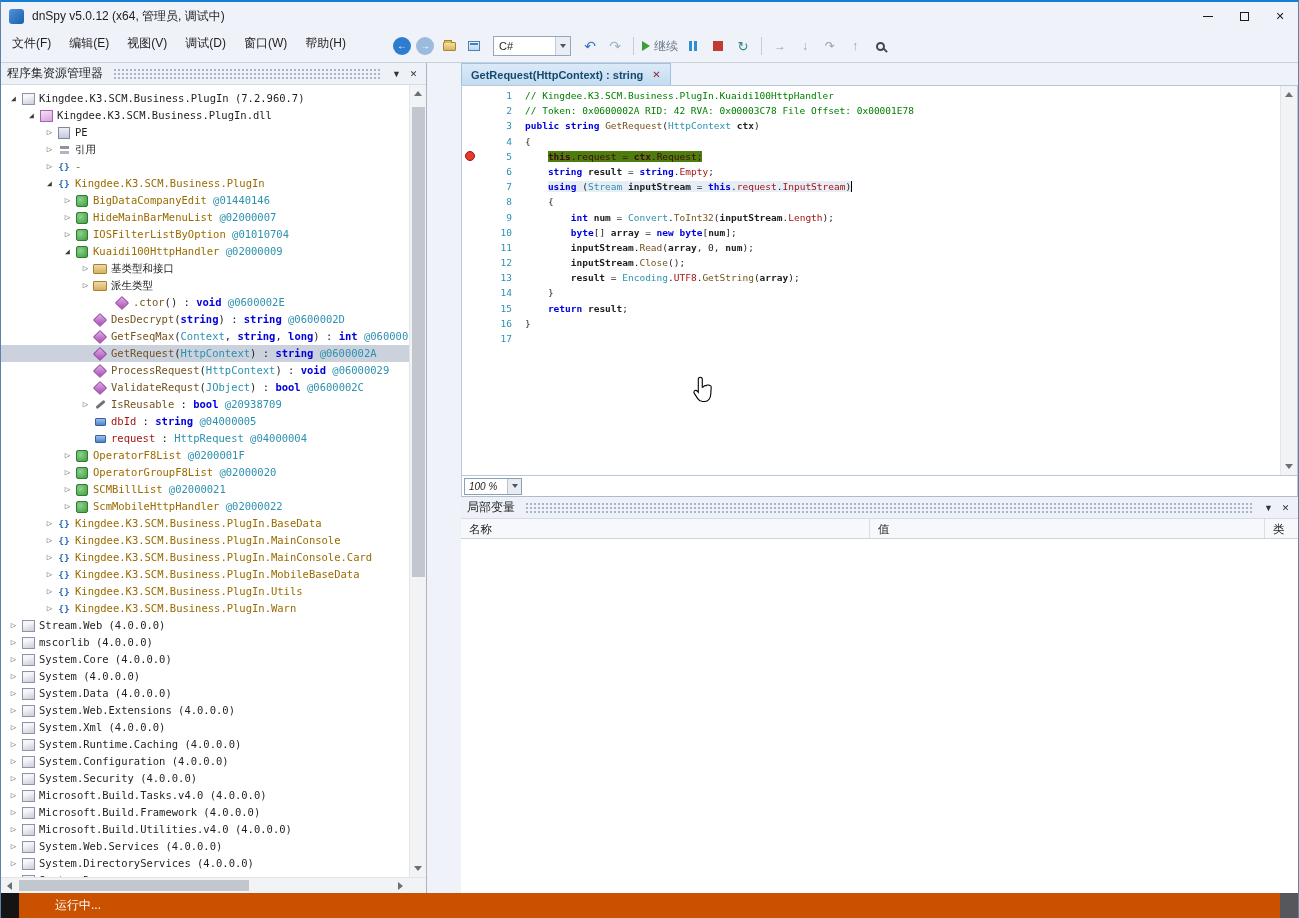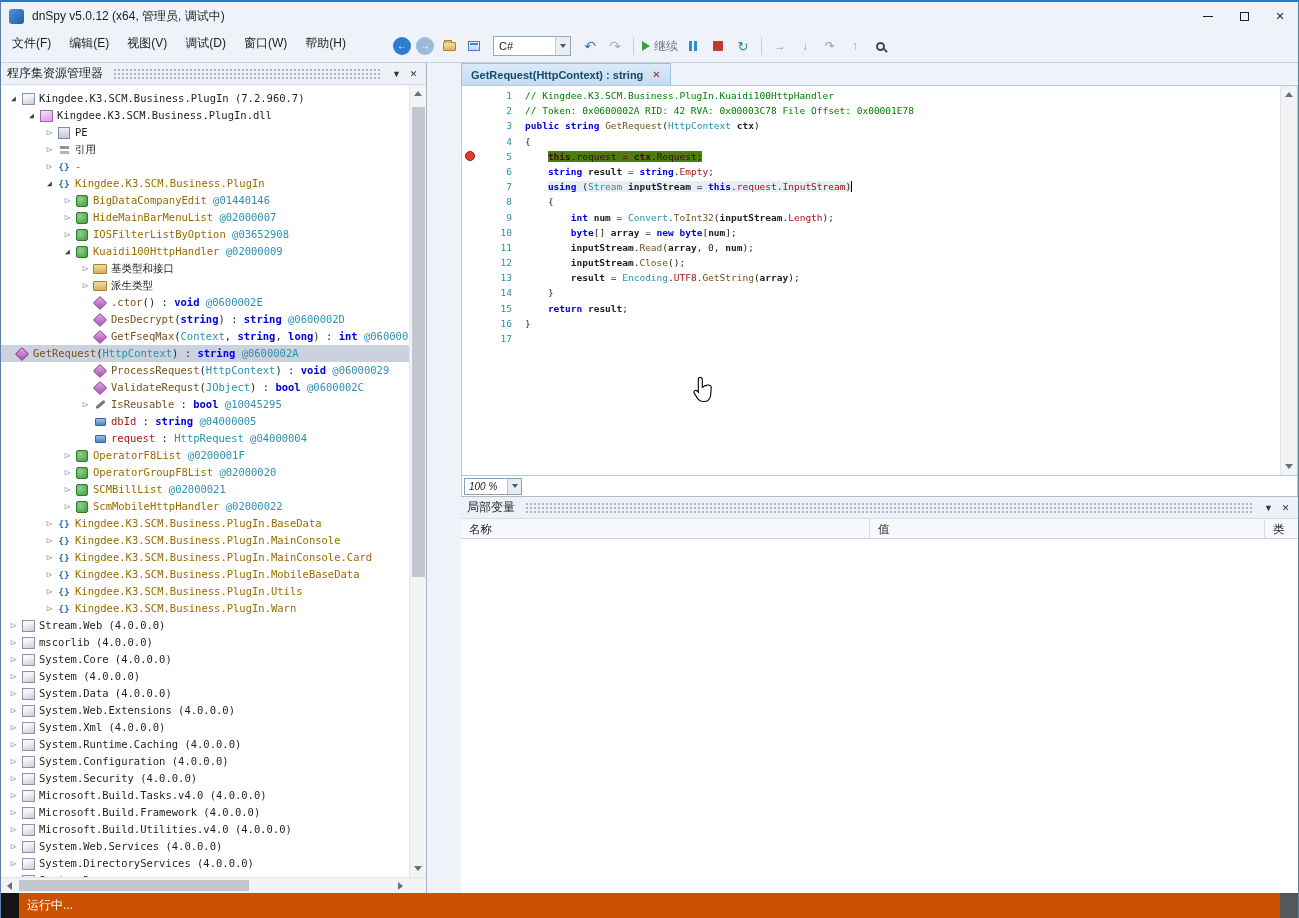--- a/index.html
+++ b/index.html
@@ -118,21 +118,21 @@
 .zarr{width:14px;height:100%;background:#E8ECF2;border-left:1px solid #B8C4CE;display:flex;align-items:center;justify-content:center;}
 
 .localspanel{height:397px;flex:none;display:flex;flex-direction:column;border-top:1px solid #B0BCC8;background:#FFF;}
 .colhdr{height:20px;flex:none;display:flex;border-bottom:1px solid #CDD4DC;background:#F6F8FB;font-size:11.5px;color:#1E1E1E;}
 .col{padding:3px 8px 0 8px;border-right:1px solid #D8DDE3;overflow:hidden;}
 .col-name{width:409px;}
 .col-val{width:395px;}
 .col-type{flex:1;border-right:none;}
 .localsbody{flex:1;background:#FFF;}
 
-.statusbar{height:25px;flex:none;background:#CA5100;display:flex;align-items:center;position:relative;}
+.statusbar{height:25px;flex:none;background:#CA5100;display:flex;align-items:center;position:relative;gap:28px;}
 .statusleftbox{width:18px;height:100%;background:#141414;flex:none;}
 .statustext{color:#FFF;font-size:12px;padding-left:8px;}
 .statusgrip{position:absolute;right:0;top:0;width:18px;height:100%;background:#55575C;}
 
 .cursor{position:absolute;left:692px;top:374px;z-index:99;pointer-events:none;}
 </style>
 </head>
 <body>
 
 <div class="window">
@@ -271,71 +271,71 @@
               <span class="tlabel"><span class="sg">BigDataCompanyEdit </span><span class="st">@01440146</span></span>
             </div>
             <div class="trow" style="padding-left: 60px;">
               <span class="exp closed">▷</span>
               <span class="ticon ic-cls"></span>
               <span class="tlabel"><span class="sg">HideMainBarMenuList </span><span class="st">@02000007</span></span>
             </div>
             <div class="trow" style="padding-left: 60px;">
               <span class="exp closed">▷</span>
               <span class="ticon ic-cls"></span>
-              <span class="tlabel"><span class="sg">IOSFilterListByOption </span><span class="st">@03652908</span></span>
+              <span class="tlabel"><span class="sg">IOSFilterListByOption </span><span class="st">@01010704</span></span>
             </div>
             <div class="trow" style="padding-left: 60px;">
               <span class="exp open">◢</span>
               <span class="ticon ic-cls"></span>
               <span class="tlabel"><span class="sg">Kuaidi100HttpHandler </span><span class="st">@02000009</span></span>
             </div>
             <div class="trow" style="padding-left: 78px;">
               <span class="exp closed">▷</span>
               <span class="ticon ic-fold"></span>
               <span class="tlabel"><span class="sp">基类型和接口</span></span>
             </div>
             <div class="trow" style="padding-left: 78px;">
               <span class="exp closed">▷</span>
               <span class="ticon ic-fold"></span>
               <span class="tlabel"><span class="sp">派生类型</span></span>
             </div>
-            <div class="trow" style="padding-left: 78px;">
+            <div class="trow" style="padding-left: 100px;">
               <span class="exp none"></span>
               <span class="ticon ic-met"></span>
               <span class="tlabel"><span class="sm">.ctor</span><span class="sp">() : </span><span class="sb">void</span><span class="sp"> </span><span class="st">@0600002E</span></span>
             </div>
             <div class="trow" style="padding-left: 78px;">
               <span class="exp none"></span>
               <span class="ticon ic-met"></span>
               <span class="tlabel"><span class="sm">DesDecrypt</span><span class="sp">(</span><span class="sb">string</span><span class="sp">) : </span><span class="sb">string</span><span class="sp"> </span><span class="st">@0600002D</span></span>
             </div>
             <div class="trow" style="padding-left: 78px;">
               <span class="exp none"></span>
               <span class="ticon ic-met"></span>
               <span class="tlabel"><span class="sm">GetFseqMax</span><span class="sp">(</span><span class="st">Context</span><span class="sp">, </span><span class="sb">string</span><span class="sp">, </span><span class="sb">long</span><span class="sp">) : </span><span class="sb">int</span><span class="sp"> </span><span class="st">@0600002</span></span>
             </div>
-            <div class="trow sel" style="">
+            <div class="trow sel" style="padding-left: 78px;">
               <span class="exp none"></span>
               <span class="ticon ic-met"></span>
               <span class="tlabel"><span class="sm">GetRequest</span><span class="sp">(</span><span class="st">HttpContext</span><span class="sp">) : </span><span class="sb">string</span><span class="sp"> </span><span class="st">@0600002A</span></span>
             </div>
             <div class="trow" style="padding-left: 78px;">
               <span class="exp none"></span>
               <span class="ticon ic-met"></span>
               <span class="tlabel"><span class="sm">ProcessRequest</span><span class="sp">(</span><span class="st">HttpContext</span><span class="sp">) : </span><span class="sb">void</span><span class="sp"> </span><span class="st">@06000029</span></span>
             </div>
             <div class="trow" style="padding-left: 78px;">
               <span class="exp none"></span>
               <span class="ticon ic-met"></span>
               <span class="tlabel"><span class="sm">ValidateRequst</span><span class="sp">(</span><span class="st">JObject</span><span class="sp">) : </span><span class="sb">bool</span><span class="sp"> </span><span class="st">@0600002C</span></span>
             </div>
             <div class="trow" style="padding-left: 78px;">
               <span class="exp closed">▷</span>
               <span class="ticon ic-prop"></span>
-              <span class="tlabel"><span class="sm">IsReusable</span><span class="sp"> : </span><span class="sb">bool</span><span class="sp"> </span><span class="st">@10045295</span></span>
+              <span class="tlabel"><span class="sm">IsReusable</span><span class="sp"> : </span><span class="sb">bool</span><span class="sp"> </span><span class="st">@20938709</span></span>
             </div>
             <div class="trow" style="padding-left: 78px;">
               <span class="exp none"></span>
               <span class="ticon ic-fld"></span>
               <span class="tlabel"><span class="sf">dbId</span><span class="sp"> : </span><span class="sb">string</span><span class="sp"> </span><span class="st">@04000005</span></span>
             </div>
             <div class="trow" style="padding-left: 78px;">
               <span class="exp none"></span>
               <span class="ticon ic-fld"></span>
               <span class="tlabel"><span class="sf">request</span><span class="sp"> : </span><span class="st">HttpRequest</span><span class="sp"> </span><span class="st">@04000004</span></span>

